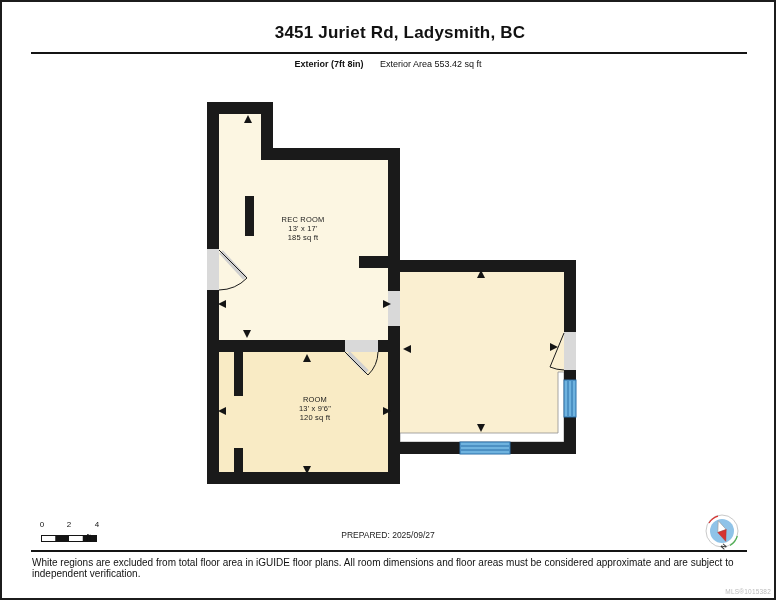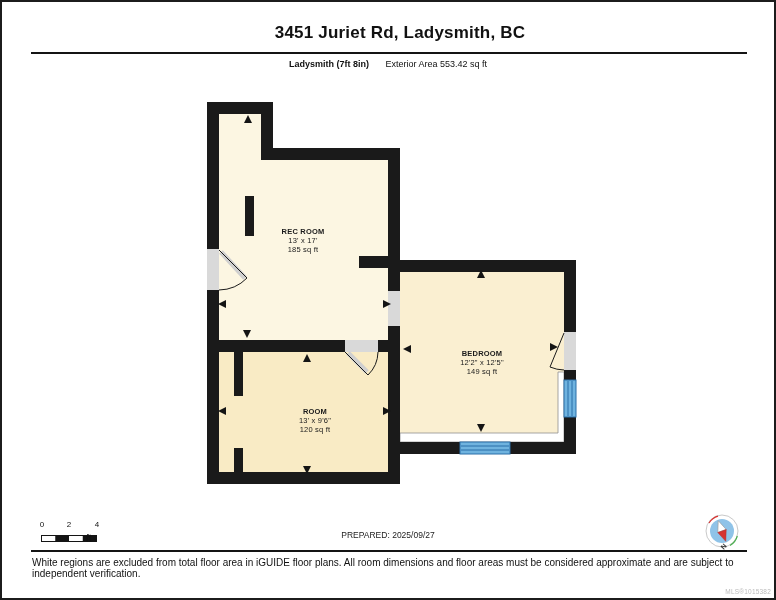--- a/index.html
+++ b/index.html
@@ -18,21 +18,21 @@
   .subtitle{
     position:absolute;top:57px;left:0;width:100%;text-align:center;font-size:9px;
   }
   .subtitle .floor{font-weight:bold;}
   .subtitle .area{margin-left:14px;}
   .plan-svg{position:absolute;top:0;left:0;}
   .room-label{
     position:absolute;width:140px;text-align:center;
     font-size:7.5px;line-height:9px;color:#1a1a1a;letter-spacing:.2px;
   }
-  .room-label .rname{font-weight:bold;margin-top:12px;}
+  .room-label .rname{font-weight:normal;}
   .lbl-rec{left:231px;top:213px;}
   .lbl-bed{left:410px;top:335px;}
   .lbl-hobby{left:243px;top:393px;}
   .wall{fill:#1a1a1a;}
   .opening{fill:#d9d9d9;}
   .leaf{stroke:#cfcfcf;stroke-width:5;fill:none;}
   .swing{stroke:#1a1a1a;stroke-width:1;fill:none;}
   .leafline{stroke:#1a1a1a;stroke-width:1;fill:none;}
   .arrow{fill:#141414;}
   .scalebar{position:absolute;left:36px;top:518px;width:90px;height:28px;font-size:8px;}
@@ -56,21 +56,21 @@
   }
 </style>
 </head>
 <body>
 
 <div class="page">
 
   <div class="title">3451 Juriet Rd, Ladysmith, BC</div>
   <div class="rule rule-top"></div>
   <div class="subtitle">
-    <span class="floor">Ladysmith (7ft 8in)</span>
+    <span class="floor">Exterior (7ft 8in)</span>
     <span class="area">Exterior Area 553.42 sq ft</span>
   </div>
 
   <svg class="plan-svg" width="776" height="600" viewBox="0 0 776 600">
 
     <g>
       <polygon points="211,106 265,106 265,152 392,152 392,344 211,344" fill="#fcf6e2"></polygon>
       <rect x="211" y="344" width="181" height="132" fill="#f9ebc5"></rect>
       <rect x="392" y="262" width="178" height="184" fill="#faefd1"></rect>
     </g>
@@ -152,25 +152,20 @@
       <polygon points="401,347 409,343 409,351"></polygon>
       <polygon points="556,345 548,341 548,349"></polygon>
     </g>
   </svg>
 
   <div class="room-label lbl-rec">
     <div class="rname">REC ROOM</div>
     <div>13' x 17'</div>
     <div>185 sq ft</div>
   </div>
-  <div class="room-label lbl-bed">
-    <div class="rname">BEDROOM</div>
-    <div>12'2" x 12'5"</div>
-    <div>149 sq ft</div>
-  </div>
   <div class="room-label lbl-hobby">
     <div class="rname">ROOM</div>
     <div>13' x 9'6"</div>
     <div>120 sq ft</div>
   </div>
 
   <div class="scalebar">
     <span class="tick t0">0</span>
     <span class="tick t2">2</span>
     <span class="tick t4">4</span>

